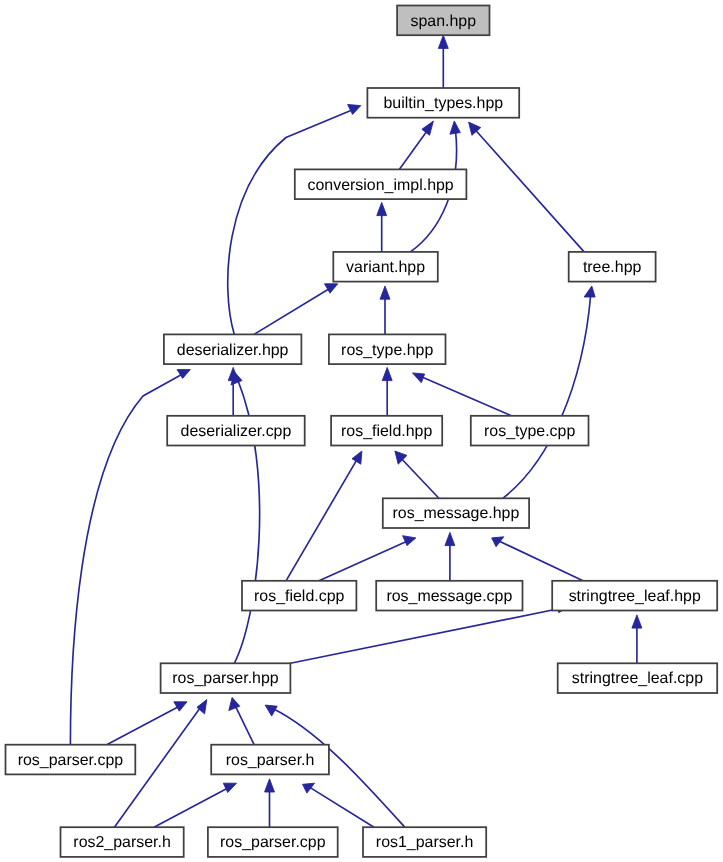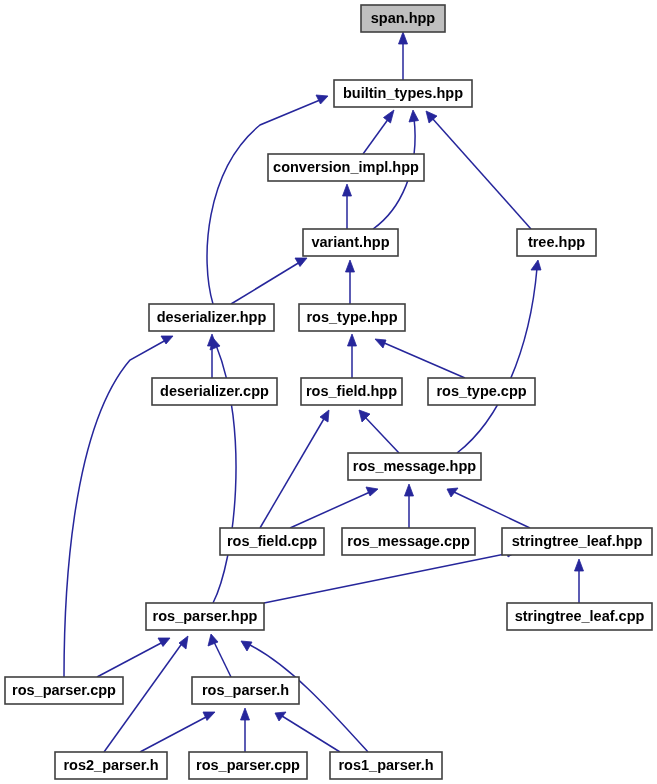--- a/index.html
+++ b/index.html
@@ -9,21 +9,20 @@
   }
   body {
     font-family: "Liberation Sans", sans-serif;
   }
   #graph-root {
     position: relative;
     width: 657px;
     height: 784px;
     background: #ffffff;
     overflow: hidden;
-    font-weight: bold;
   }
   svg#dep-graph {
     display: block;
     width: 657px;
     height: 784px;
   }
   .node-box {
     fill: #ffffff;
     stroke: #404040;
     stroke-width: 1.6;

